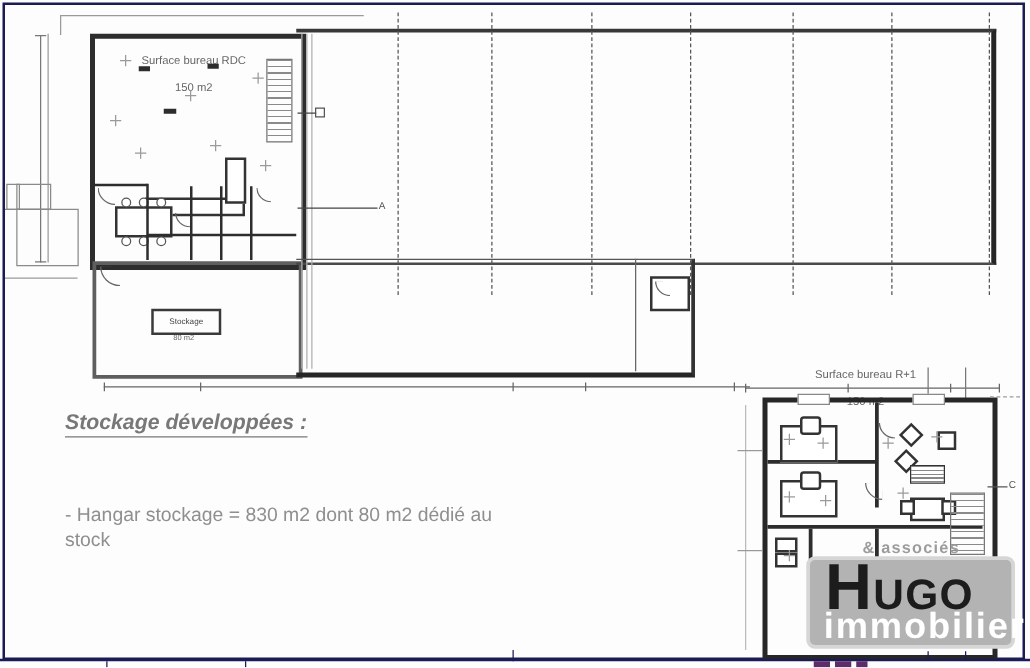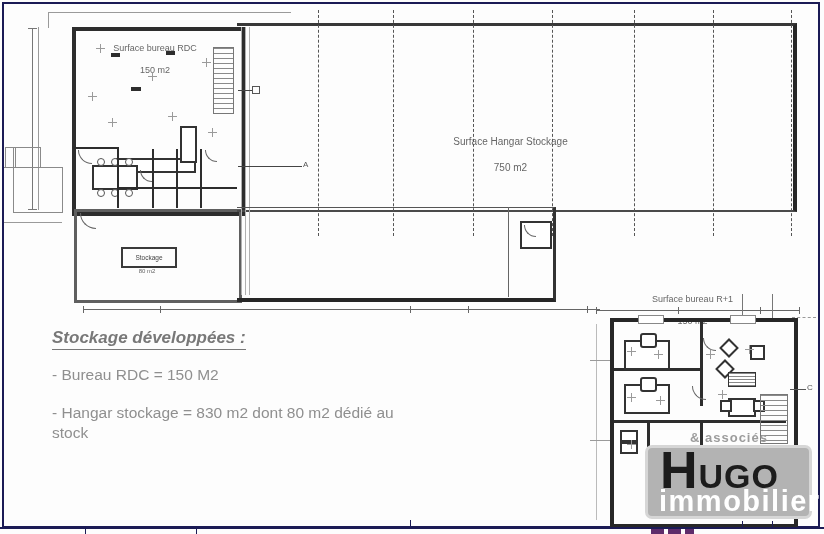--- a/index.html
+++ b/index.html
@@ -96,24 +96,20 @@
   <div class="abs" style="left:74px;top:209px;width:162px;height:88px;border:3px solid #5f5f5f"></div>
   <div class="abs" style="left:121px;top:247px;width:52px;height:17px;border:2px solid #3a3a3a;
               display:flex;align-items:center;justify-content:center">
     <span style="font-size:6.5px;color:#444">Stockage</span>
   </div>
   <div class="abs" style="left:134px;top:268px;width:26px;text-align:center;font-size:6px;color:#666">80 m2</div>
   <div class="abs arc" style="left:80px;top:213px;width:15px;height:15px"></div>
 
   <div class="abs" style="left:237px;top:23px;width:556px;height:184px;border-top:3px solid #383838;
               border-right:4px solid #262626;border-bottom:2px solid #4a4a4a"></div>
-  <div class="abs lbl" style="left:428px;top:122px;width:165px;font-size:10px;line-height:13px">
-    <span>Surface Hangar Stockage</span><br>
-    <span>750 m2</span>
-  </div>
 
   <div class="abs dd" style="left:318px;top:10px;height:226px"></div>
   <div class="abs dd" style="left:393px;top:10px;height:226px"></div>
   <div class="abs dd" style="left:473px;top:10px;height:226px"></div>
   <div class="abs dd" style="left:552px;top:10px;height:226px"></div>
   <div class="abs dd" style="left:634px;top:10px;height:226px"></div>
   <div class="abs dd" style="left:713px;top:10px;height:226px"></div>
   <div class="abs dd" style="left:791px;top:10px;height:226px"></div>
 
   <div class="abs" style="left:241px;top:27px;width:1px;height:268px;background:#b0b0b0"></div>
@@ -134,21 +130,20 @@
   <div class="abs" style="left:83px;top:309px;width:517px;height:1px;background:#666"></div>
   <div class="abs" style="left:83px;top:306px;width:1px;height:7px;background:#666"></div>
   <div class="abs" style="left:160px;top:306px;width:1px;height:7px;background:#666"></div>
   <div class="abs" style="left:410px;top:306px;width:1px;height:7px;background:#666"></div>
   <div class="abs" style="left:468px;top:306px;width:1px;height:7px;background:#666"></div>
   <div class="abs" style="left:587px;top:306px;width:1px;height:7px;background:#666"></div>
 
   <div class="abs" style="left:52px;top:328px;width:380px">
     <span class="sum-title">Stockage développées :</span>
   </div>
-  <div class="abs summary" style="left:52px;top:365px;width:380px">- Bureau RDC = 150 M2</div>
   <div class="abs summary" style="left:52px;top:403px;width:352px">- Hangar stockage = 830 m2 dont 80 m2 dédié au stock</div>
 
   <div class="abs lbl" style="left:625px;top:283px;width:135px">
     <span>Surface bureau R+1</span><br>
     <span>150 m2</span>
   </div>
   <div class="abs" style="left:596px;top:310px;width:204px;height:1px;background:#666"></div>
   <div class="abs" style="left:596px;top:307px;width:1px;height:7px;background:#666"></div>
   <div class="abs" style="left:678px;top:307px;width:1px;height:7px;background:#666"></div>
   <div class="abs" style="left:760px;top:307px;width:1px;height:7px;background:#666"></div>

